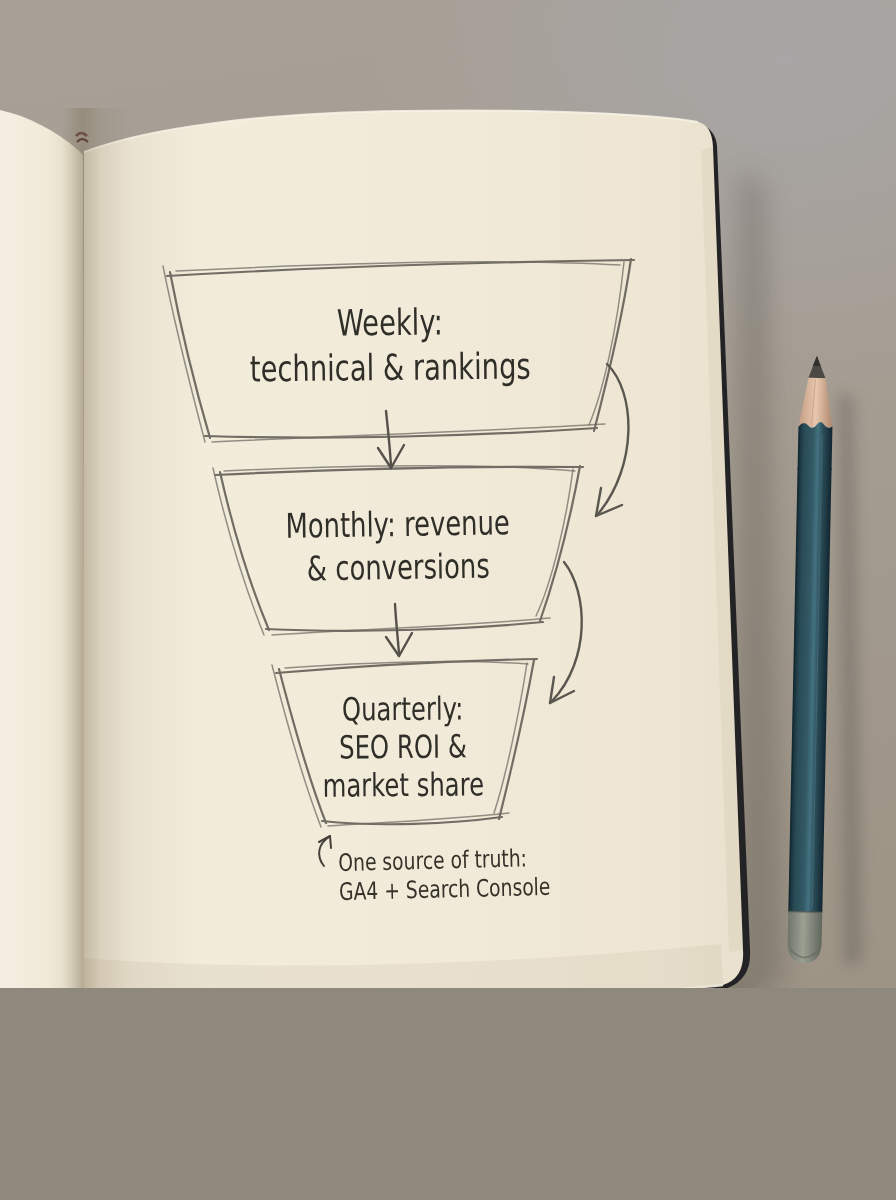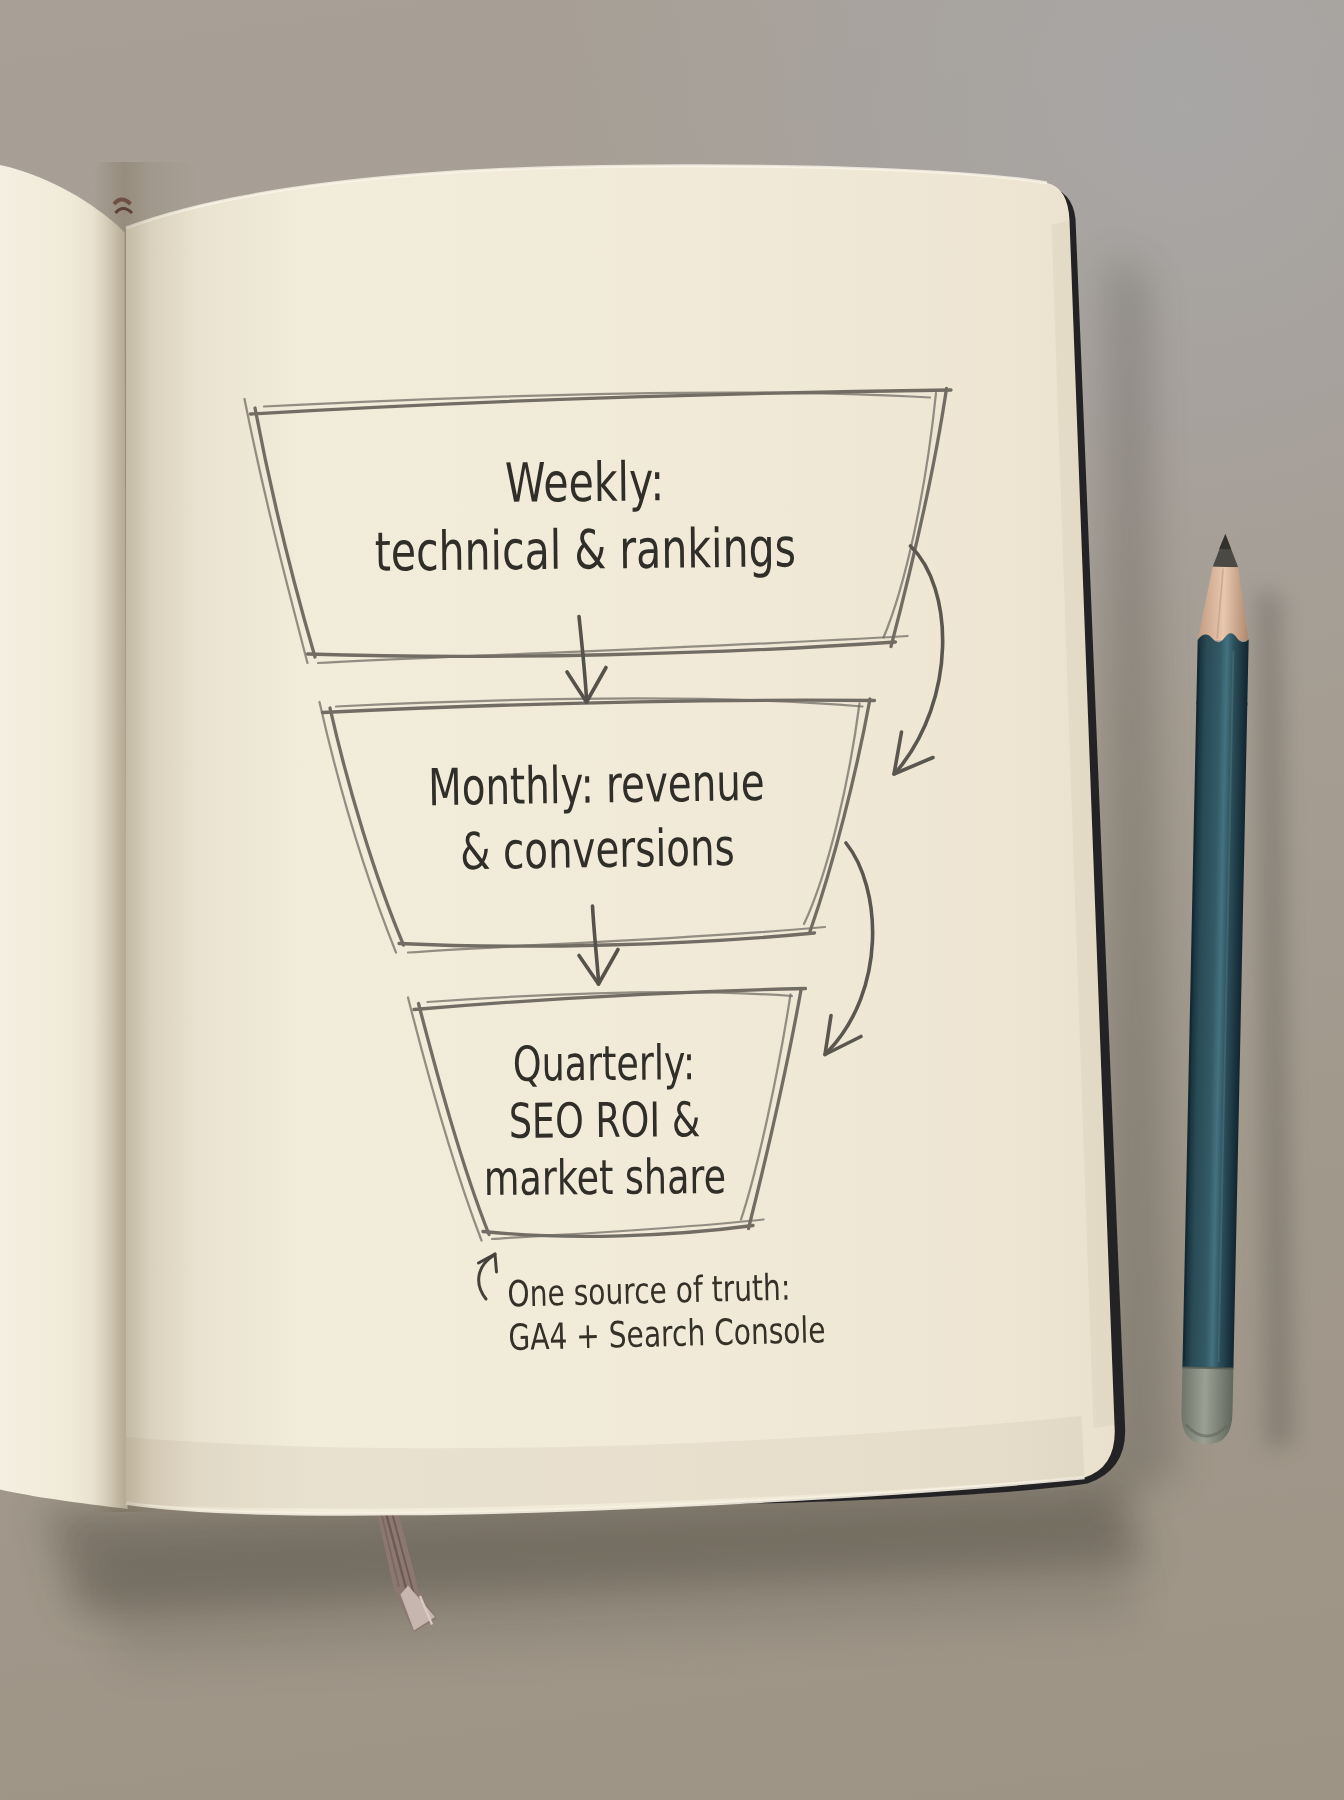--- a/index.html
+++ b/index.html
@@ -1,18 +1,18 @@
 <!DOCTYPE html>
 <html><head>
 <meta charset="utf-8">
 <style>
   html,body{margin:0;padding:0;background:#8f887d;}
   .scene{
     position:relative;
-    width:896px;height:1200px;
+    width:896px;height:988px;
     overflow:hidden;
     background:
       radial-gradient(75% 55% at 88% 6%, rgba(168,171,179,.55), rgba(168,171,179,0) 62%),
       linear-gradient(172deg, #a8a096 0%, #a59d92 45%, #a0978a 78%, #9d9486 100%);
     font-family:"DejaVu Sans", sans-serif;
   }
   .scene svg{position:absolute;left:0;top:0;}
   .hand{
     position:absolute;
     color:#302e29;

